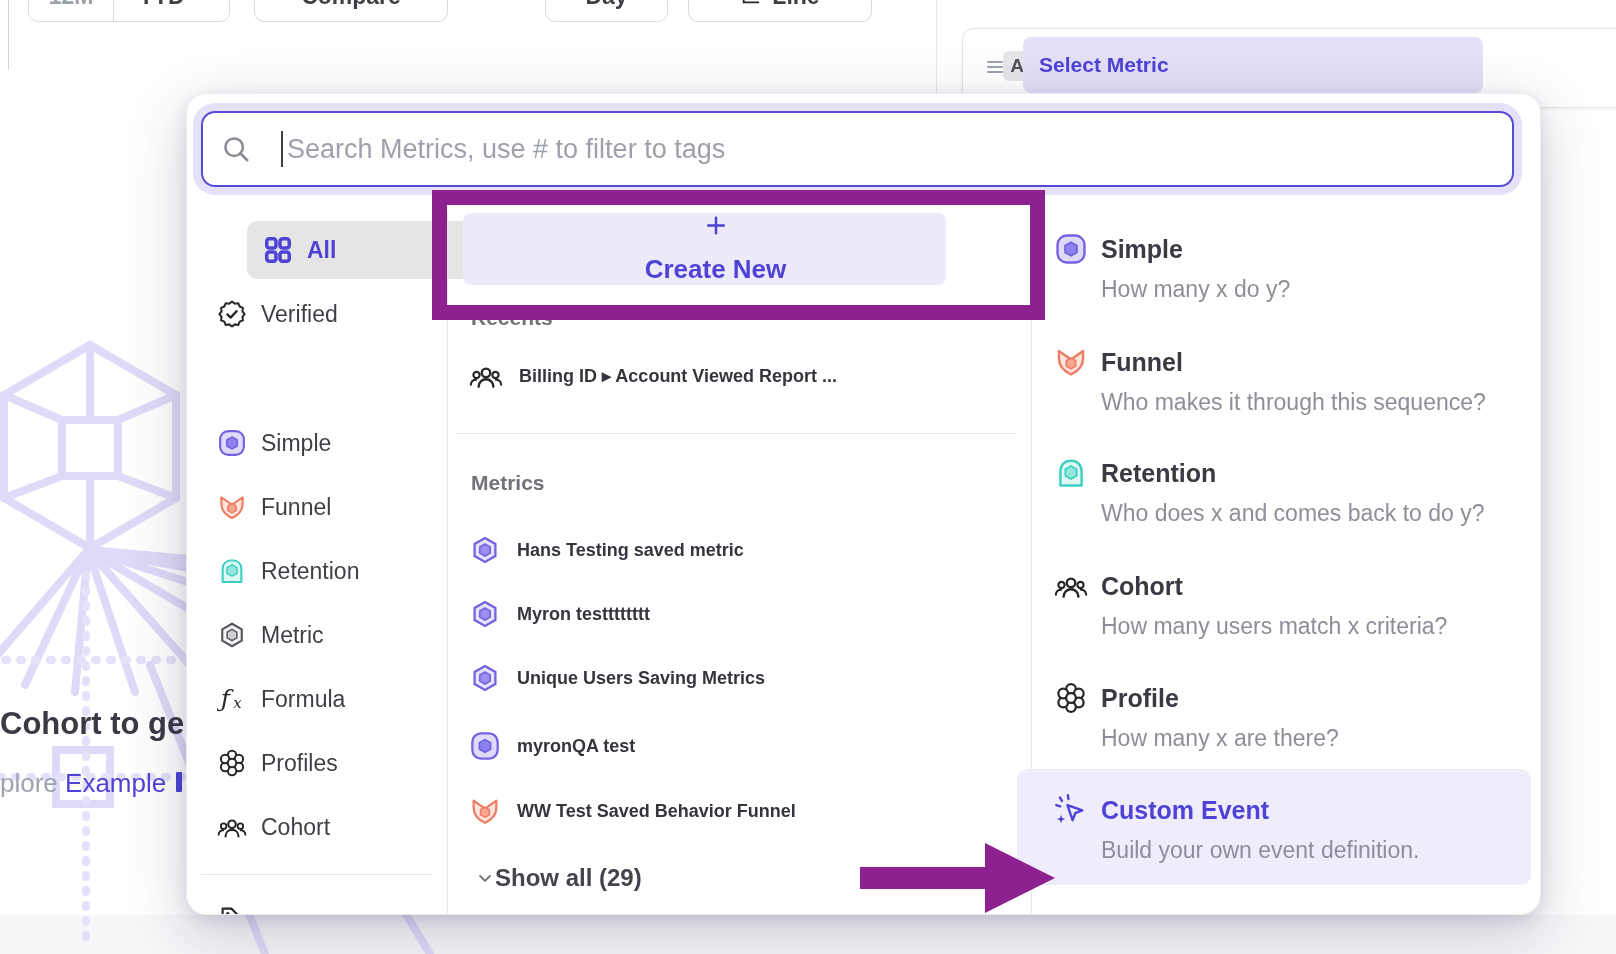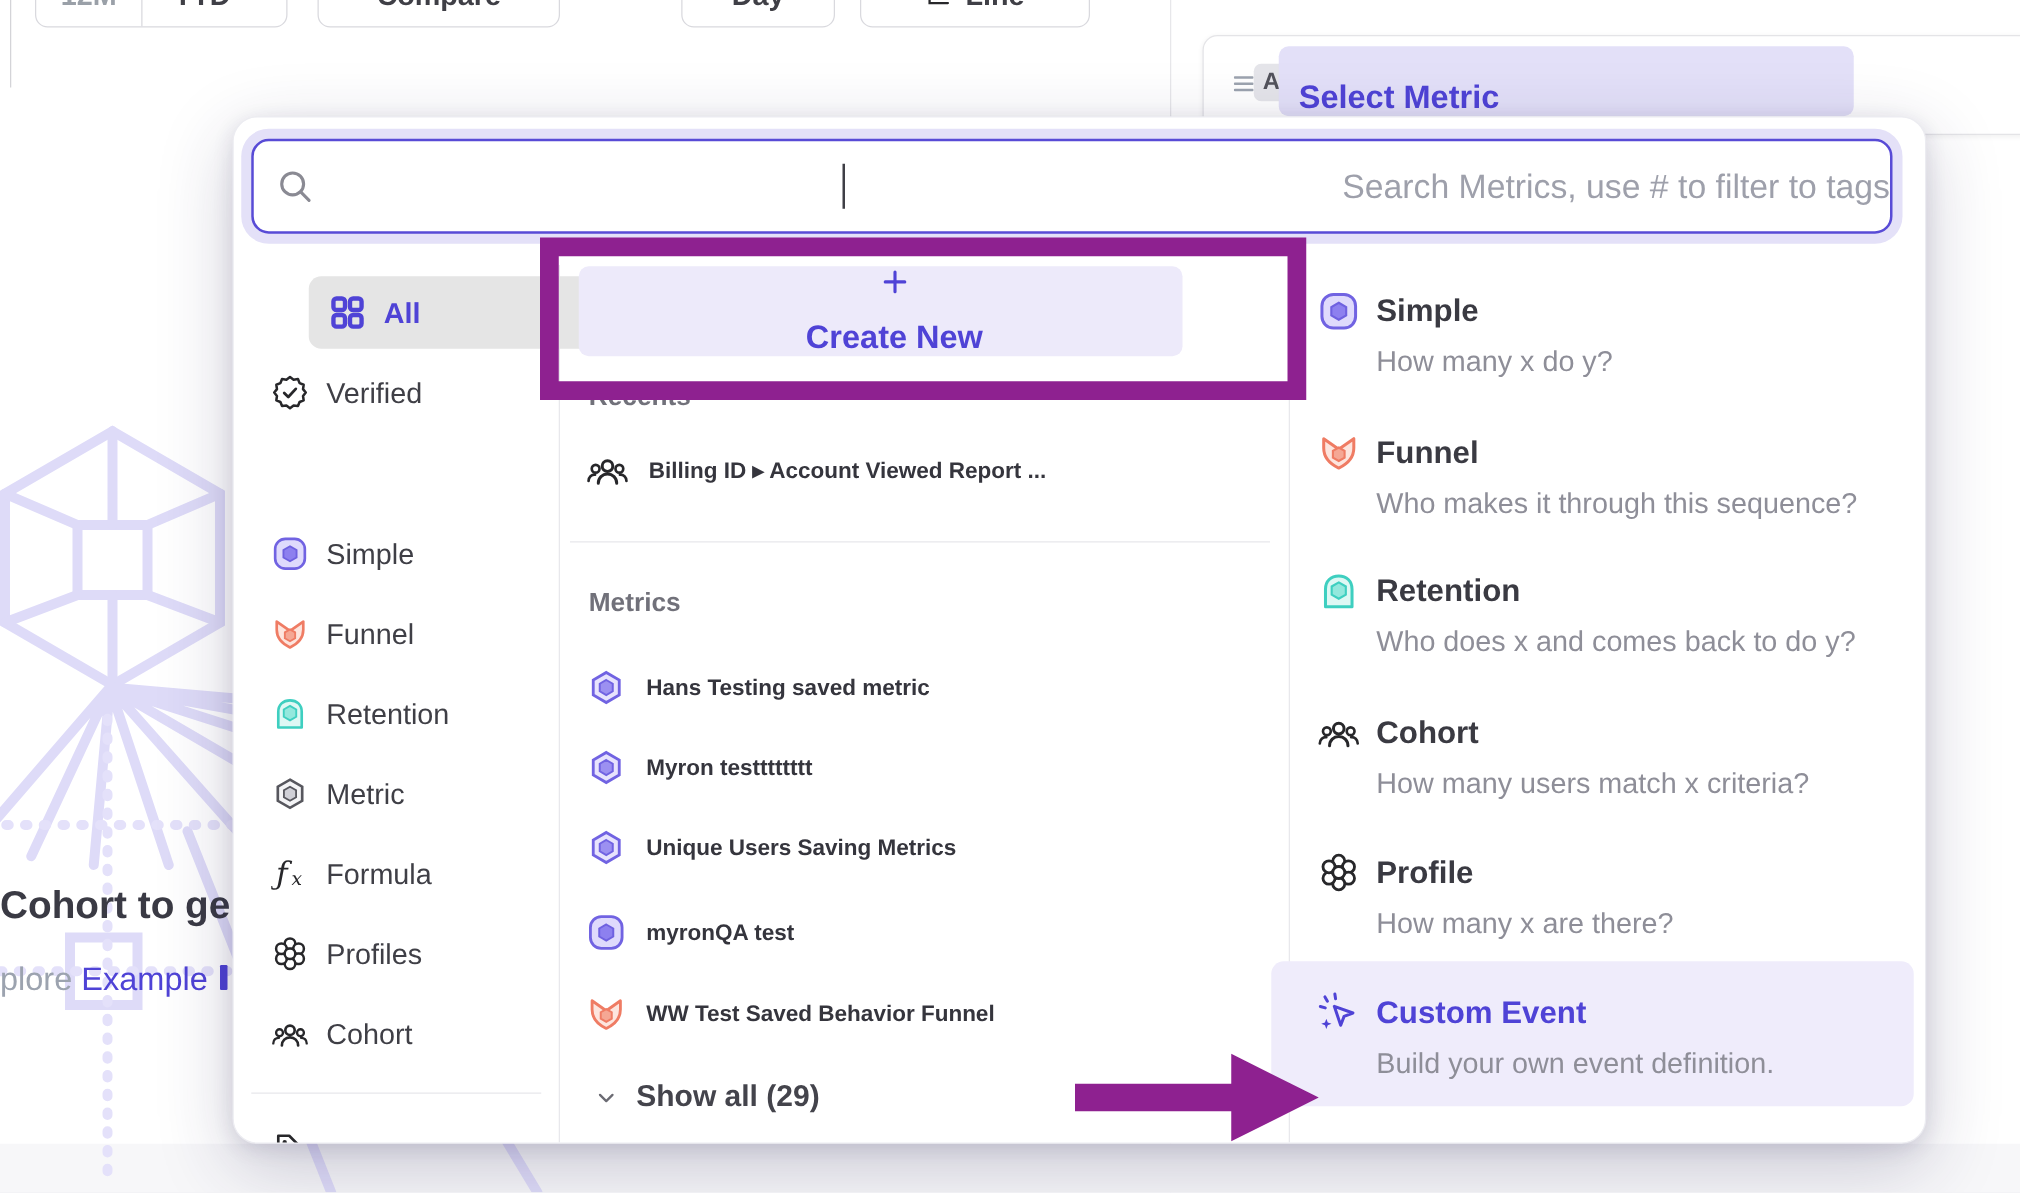--- a/index.html
+++ b/index.html
@@ -24,49 +24,49 @@
       font-size:26px;font-weight:500;color:#9ca3af;}
   .bg-explore .lnk{color:#4f43d6;}
   .link-frag{display:inline-block;width:6px;height:20px;background:#4f43d6;margin-left:10px;border-radius:1px;}
   
   .metric-card{position:absolute;left:962px;top:28px;width:680px;height:78px;background:#fff;
       border:1px solid #e4e4e7;border-radius:12px;box-shadow:0 1px 4px rgba(0,0,0,.06);}
   .drag-handle{position:absolute;left:24px;top:30px;}
   .badge-a{position:absolute;left:40px;top:22px;width:28px;height:30px;background:#e5e5ea;border-radius:6px;
       display:flex;align-items:center;justify-content:center;font-size:19px;font-weight:700;color:#52525b;}
   .slot-pill{position:absolute;left:60px;top:8px;width:460px;height:56px;background:#e3e0f8;border-radius:8px;
-      display:flex;align-items:flex-end;padding-left:16px;box-sizing:border-box;
-      font-size:26px;font-weight:600;color:#4f43d6;cursor:pointer;}
+      display:flex;align-items:center;padding-left:16px;box-sizing:border-box;
+      font-size:21px;font-weight:600;color:#4f43d6;cursor:pointer;}
   
   .modal{position:absolute;left:186px;top:93px;width:1355px;height:822px;background:#fff;border-radius:20px;
       border:1px solid #ececf1;box-sizing:border-box;z-index:5;overflow:hidden;
       box-shadow:0 18px 60px rgba(40,35,80,.22),0 4px 16px rgba(40,35,80,.12);}
   .search-box{position:absolute;left:14px;top:17px;width:1313px;height:76px;background:#fff;
       border:2px solid #584bd6;border-radius:14px;box-sizing:border-box;
-      box-shadow:0 0 0 8px #e4e1f8;display:flex;align-items:center;padding-left:18px;cursor:text;justify-content:space-between;}
+      box-shadow:0 0 0 8px #e4e1f8;display:flex;align-items:center;padding-left:18px;cursor:text;}
   .caret{width:2px;height:36px;background:#3f3f46;margin-left:30px;}
   .placeholder{font-size:27px;color:#9ea0ab;margin-left:4px;}
   .vdiv{position:absolute;top:118px;bottom:0;width:1px;background:#e8e8ec;}
   .v1{left:260px;} .v2{left:844px;}
   
   .si{position:absolute;left:14px;width:232px;height:58px;display:flex;align-items:center;gap:14px;
       padding-left:16px;box-sizing:border-box;border-radius:10px;font-size:23px;font-weight:500;
       color:#3f3f46;cursor:pointer;}
   .si.sel{background:#e5e5e5;color:#4f43d6;font-weight:600;margin-left:46px;}
   .side-divider{position:absolute;left:14px;top:780px;width:232px;height:1px;background:#e8e8ec;}
   .frag-bar{width:18px;height:7px;background:#3a3a42;border-radius:1px;}
   
   .create-btn{position:absolute;left:276px;top:119px;width:483px;height:72px;background:#edeafa;border-radius:8px;
       display:flex;align-items:center;padding-left:22px;box-sizing:border-box;gap:16px;cursor:pointer;
       font-size:26px;font-weight:600;color:#4f43d6;flex-direction:column;}
   .sec-label{position:absolute;left:284px;font-size:21px;font-weight:700;color:#71717a;}
   .mid-row{position:absolute;left:282px;height:48px;display:flex;align-items:center;gap:16px;
       font-size:18px;font-weight:600;color:#35353d;cursor:pointer;white-space:nowrap;}
   .mid-divider{position:absolute;left:269px;top:339px;width:560px;height:1px;background:#e8e8ec;}
-  .show-all{position:absolute;left:288px;top:763px;height:42px;display:flex;align-items:center;gap:14px;
+  .show-all{position:absolute;left:288px;top:763px;height:42px;display:flex;align-items:center;
       font-size:24px;font-weight:600;color:#44444c;cursor:pointer;}
   
   .type-row{position:absolute;left:867px;display:flex;gap:13px;cursor:pointer;}
   .type-title{font-size:25px;font-weight:600;color:#3a3a42;line-height:34px;white-space:nowrap;}
   .type-desc{font-size:23px;font-weight:400;color:#8e8e98;line-height:34px;margin-top:6px;white-space:nowrap;}
   .type-row.active .type-title{color:#4f43d6;}
   .custom-highlight{position:absolute;left:830px;top:675px;width:514px;height:116px;background:#efecfb;border-radius:10px;}
   
   .anno-box{position:absolute;left:432px;top:190px;width:613px;height:130px;box-sizing:border-box;
       border:15px solid #8e2190;z-index:20;pointer-events:none;}

